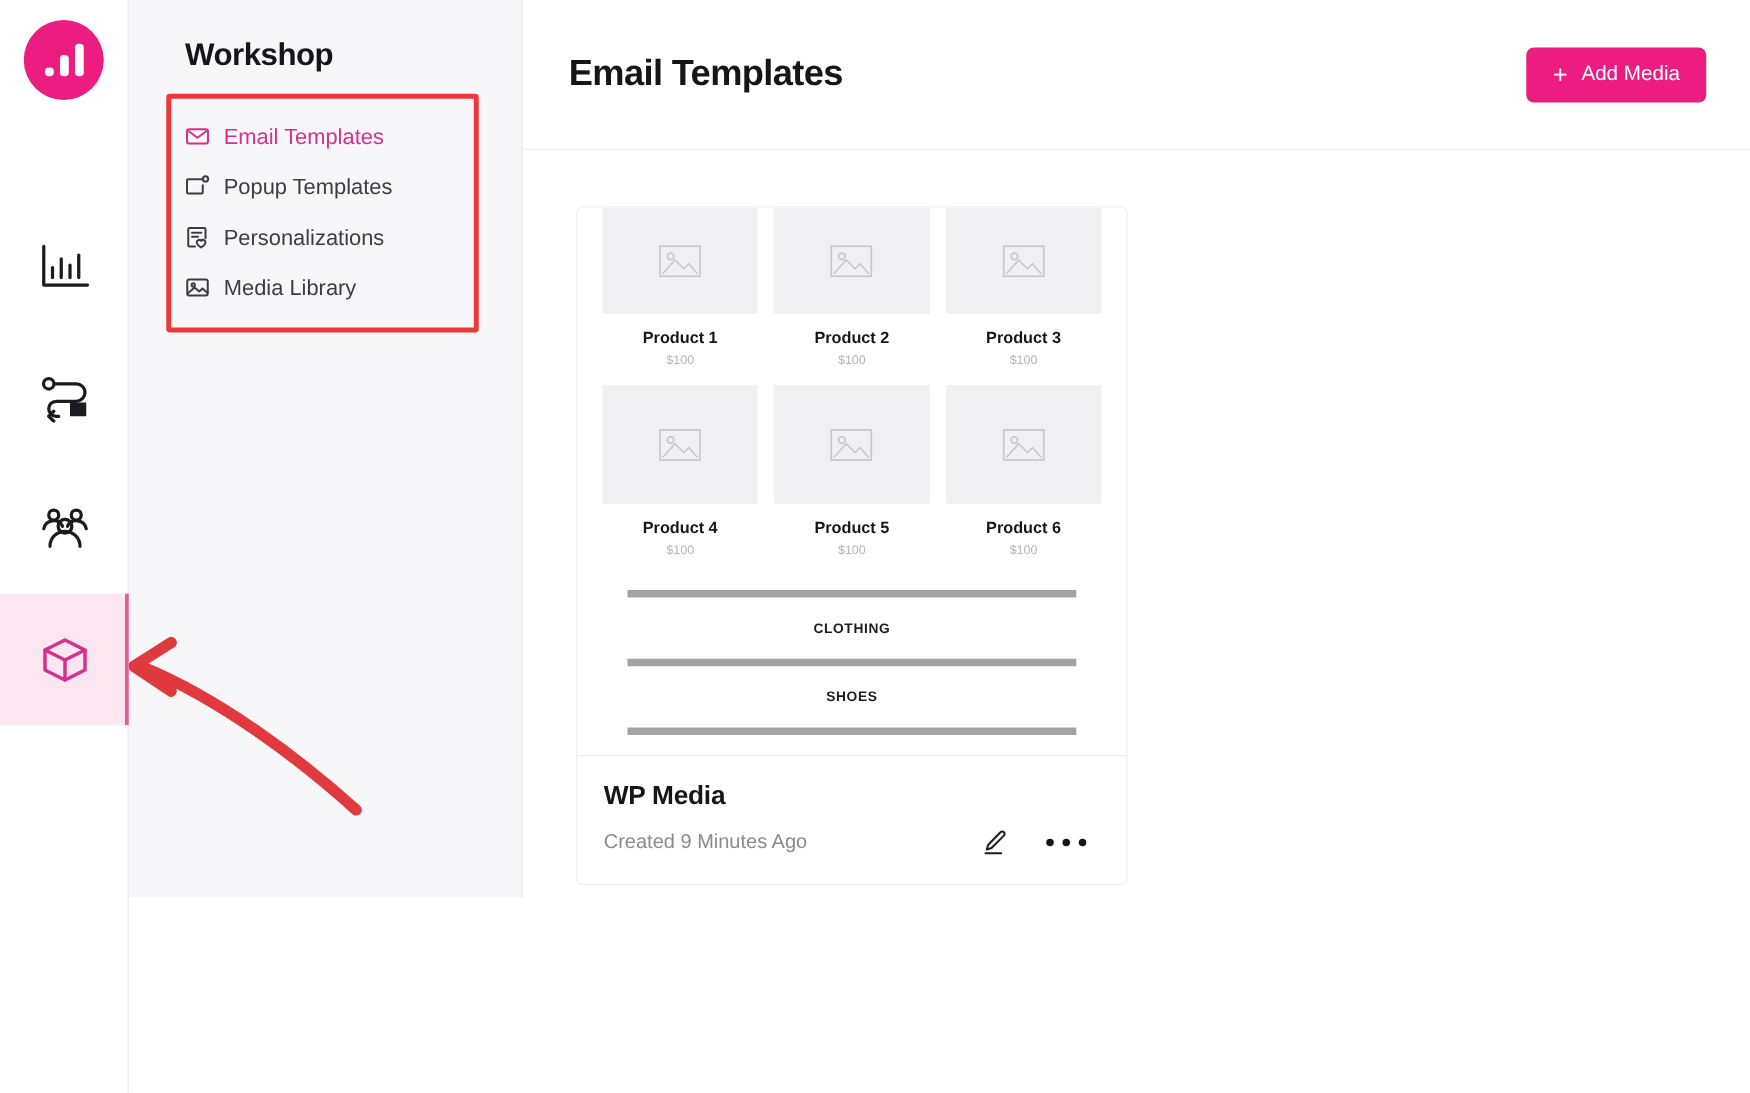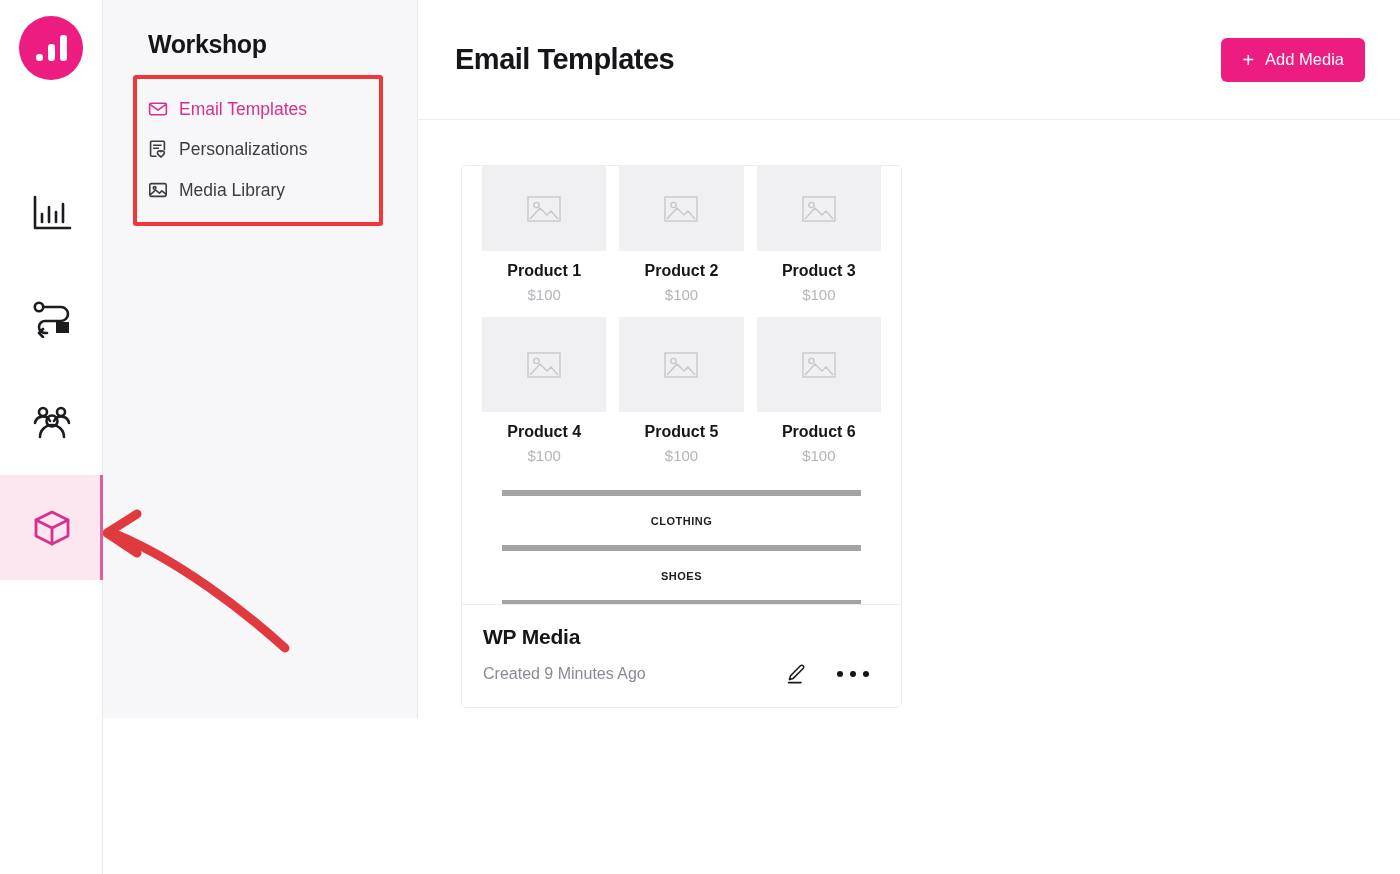--- a/index.html
+++ b/index.html
@@ -115,22 +115,22 @@
     display: grid; grid-template-columns: repeat(3, 1fr);
     column-gap: 13px; row-gap: 0;
     padding-top: 0;
   }
   .prod { text-align: center; }
   .prod-img {
     background: #F0F0F2; height: 85px;
     display: flex; align-items: center; justify-content: center;
   }
   .prod-grid .prod:nth-child(n+4) .prod-img { height: 95px; }
-  .prod-name { font-size: 16px; font-weight: 700; color: #16161a; margin-top: 11px; }
-  .prod-price { font-size: 15px; color: #b4b4bb; margin-top: 6px; margin-bottom: 14px; }
+  .prod-name { font-size: 13px; font-weight: 700; color: #16161a; margin-top: 11px; }
+  .prod-price { font-size: 10px; color: #b4b4bb; margin-top: 6px; margin-bottom: 14px; }
 
   .cat-list { margin: 12px 20px 0 20px; }
   .cat-row {
     border-top: 6px solid #a3a3a3;
     height: 55px; display: flex; align-items: center; justify-content: center;
     font-size: 11px; font-weight: 700; letter-spacing: 0.5px; color: #1b1b20;
   }
   .cat-row:last-child { border-bottom: 1px solid #ededf0; }
 
   .tpl-footer {
@@ -220,20 +220,29 @@
         <div class="nav-item active">
           <span class="nav-icon">
             <svg width="20" height="20" viewBox="0 0 20 20" fill="none" stroke="#D6308E" stroke-width="1.6" stroke-linecap="round" stroke-linejoin="round">
               <rect x="1.6" y="4.3" width="16.8" height="11.4" rx="1.6"></rect>
               <path d="M2.4 5.6 L10 11.2 L17.6 5.6"></path>
             </svg>
           </span>
           <span class="nav-label">Email Templates</span>
         </div>
 
+        <div class="nav-item">
+          <span class="nav-icon">
+            <svg width="20" height="20" viewBox="0 0 20 20" fill="none" stroke="#3c3c43" stroke-width="1.6" stroke-linecap="round" stroke-linejoin="round">
+              <path d="M14.2 4.3 H2.6 a1 1 0 0 0 -1 1 V14.7 a1 1 0 0 0 1 1 H13.2 a1 1 0 0 0 1 -1 V9.2"></path>
+              <circle cx="16.4" cy="4.1" r="2.1"></circle>
+            </svg>
+          </span>
+          <span class="nav-label">Popup Templates</span>
+        </div>
 
         <div class="nav-item">
           <span class="nav-icon">
             <svg width="20" height="20" viewBox="0 0 20 20" fill="none" stroke="#3c3c43" stroke-width="1.6" stroke-linecap="round" stroke-linejoin="round">
               <path d="M16.4 10.6 V3.3 a1 1 0 0 0 -1 -1 H3.6 a1 1 0 0 0 -1 1 V16.2 a1 1 0 0 0 1 1 H8"></path>
               <path d="M5.6 6.2 H13"></path>
                 <path d="M5.6 9.3 H10.4"></path>
               <path d="M12.9 18 c-2.1 -1.4 -3.5 -2.6 -3.5 -4.2 a2 2 0 0 1 3.5 -1.2 a2 2 0 0 1 3.5 1.2 c0 1.6 -1.4 2.8 -3.5 4.2 Z"></path>
             </svg>
           </span>

